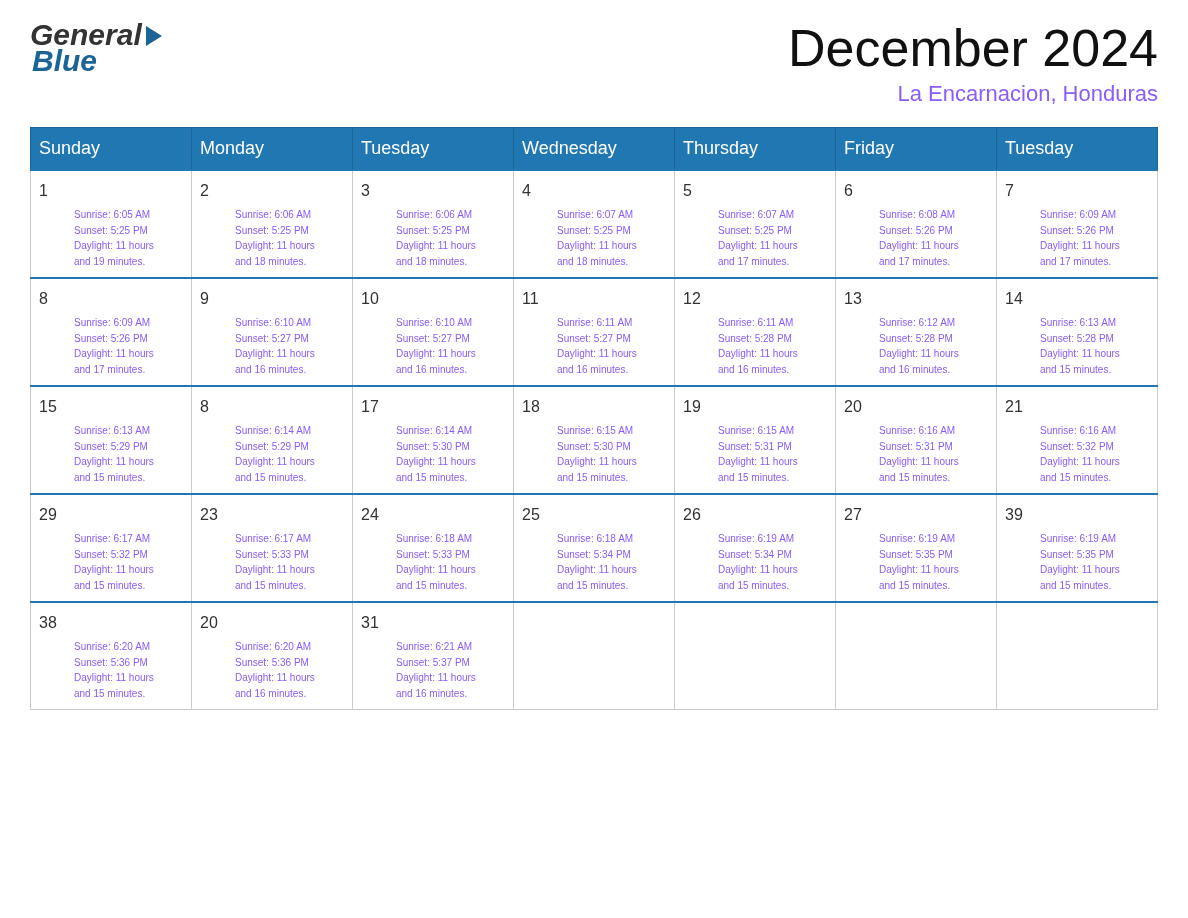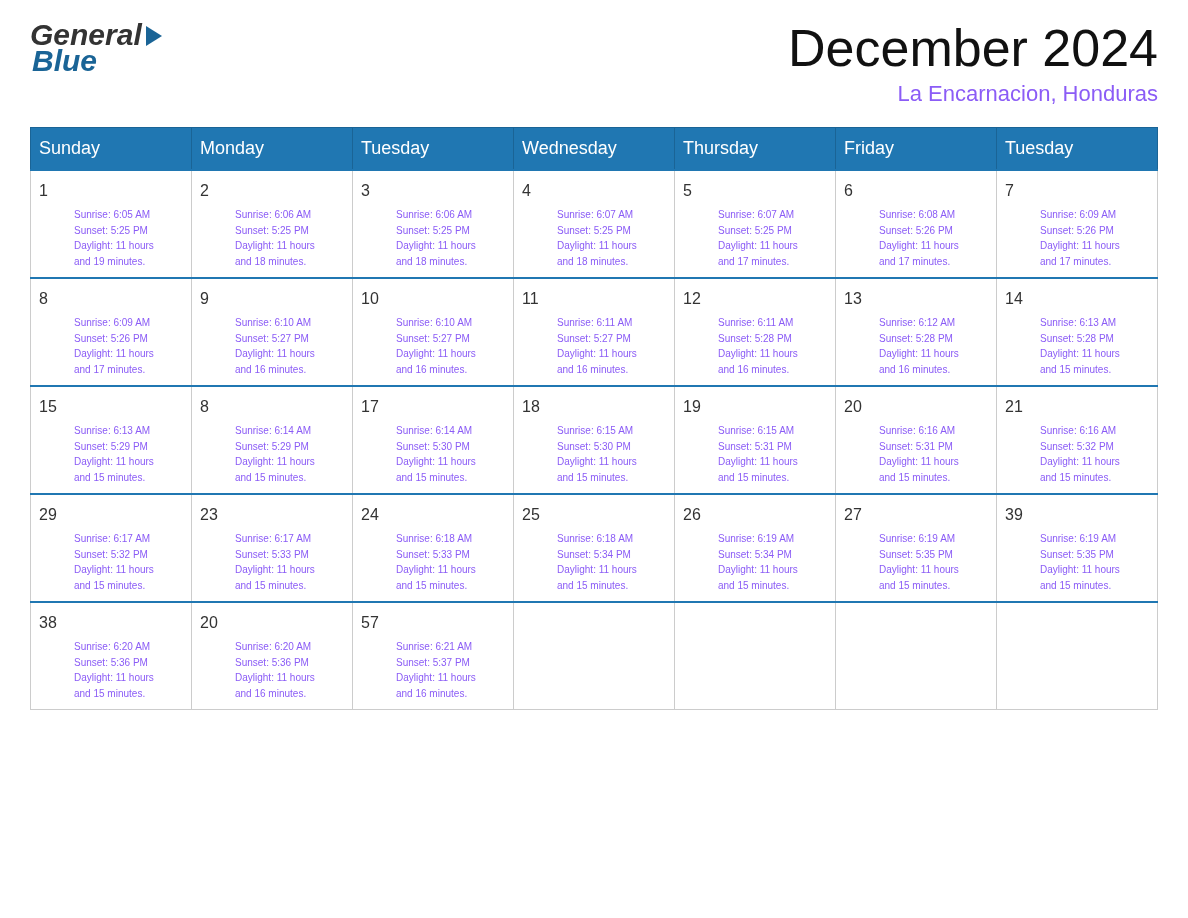--- a/index.html
+++ b/index.html
@@ -265,21 +265,21 @@
       <tr class="week-row">
         <td>
           <span class="day-number">38</span>
           <div class="day-info">Sunrise: 6:20 AM<br>Sunset: 5:36 PM<br>Daylight: 11 hours<br>and 15 minutes.</div>
         </td>
         <td>
           <span class="day-number">20</span>
           <div class="day-info">Sunrise: 6:20 AM<br>Sunset: 5:36 PM<br>Daylight: 11 hours<br>and 16 minutes.</div>
         </td>
         <td>
-          <span class="day-number">57</span>
+          <span class="day-number">31</span>
           <div class="day-info">Sunrise: 6:21 AM<br>Sunset: 5:37 PM<br>Daylight: 11 hours<br>and 16 minutes.</div>
         </td>
         <td class="empty"></td>
         <td class="empty"></td>
         <td class="empty"></td>
         <td class="empty"></td>
       </tr>
     </tbody>
 </table>
 

